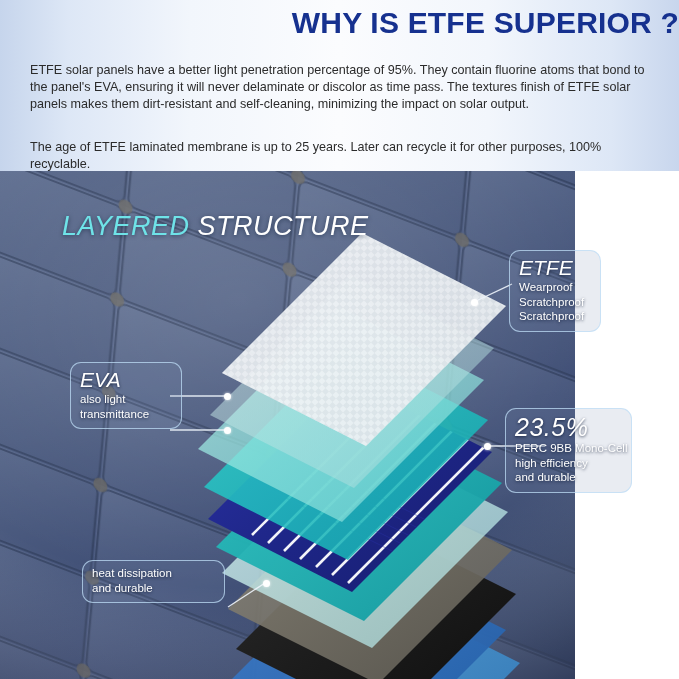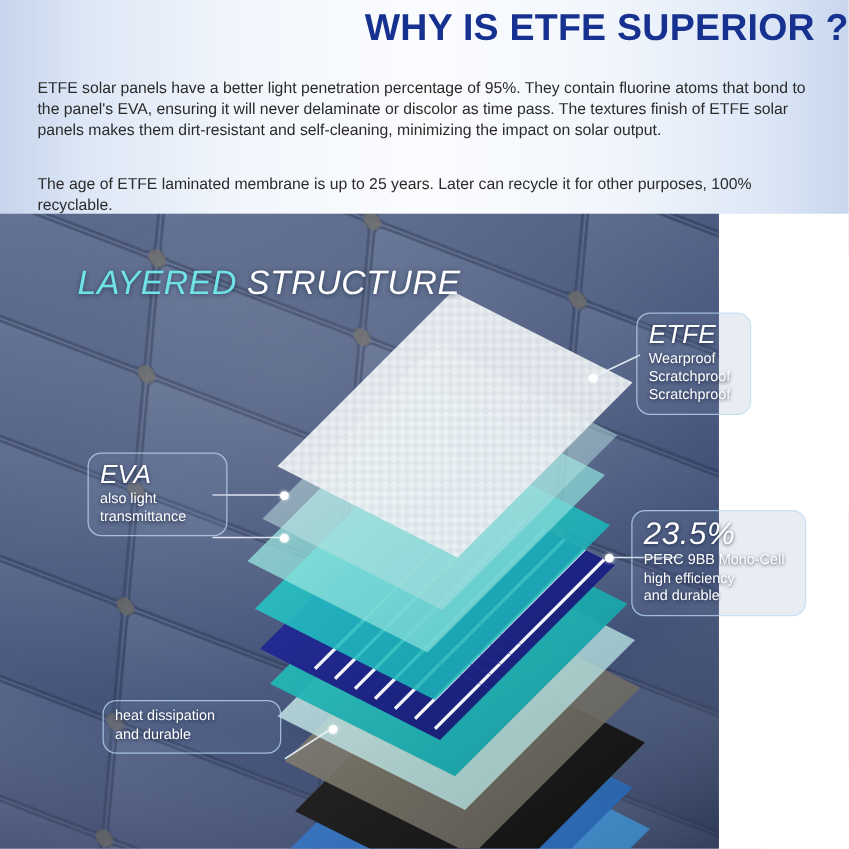--- a/index.html
+++ b/index.html
@@ -108,21 +108,21 @@
   }
   .callout .sub {
     font-size: 11.5px;
     line-height: 14.5px;
     white-space: nowrap;
     font-family: "Liberation Sans", sans-serif;
   }
 
   #callout-etfe      { left: 509px; top: 250px; width: 92px; }
   #callout-eva       { left: 70px;  top: 362px; width: 112px; }
-  #callout-cell      { left: 505px; top: 408px; width: 140px; }
+  #callout-cell      { left: 505px; top: 408px; width: 127px; }
   #callout-cell .title { font-size: 25px; line-height: 27px; letter-spacing: 0.5px; }
   #callout-fiberglass{ left: 82px;  top: 560px; width: 143px; }
   #callout-fiberglass .title { font-size: 23px; }
 
   .dot {
     position: absolute;
     width: 7px; height: 7px;
     border-radius: 50%;
     background: #ffffff;
     box-shadow: 0 0 3px rgba(255,255,255,0.9);

